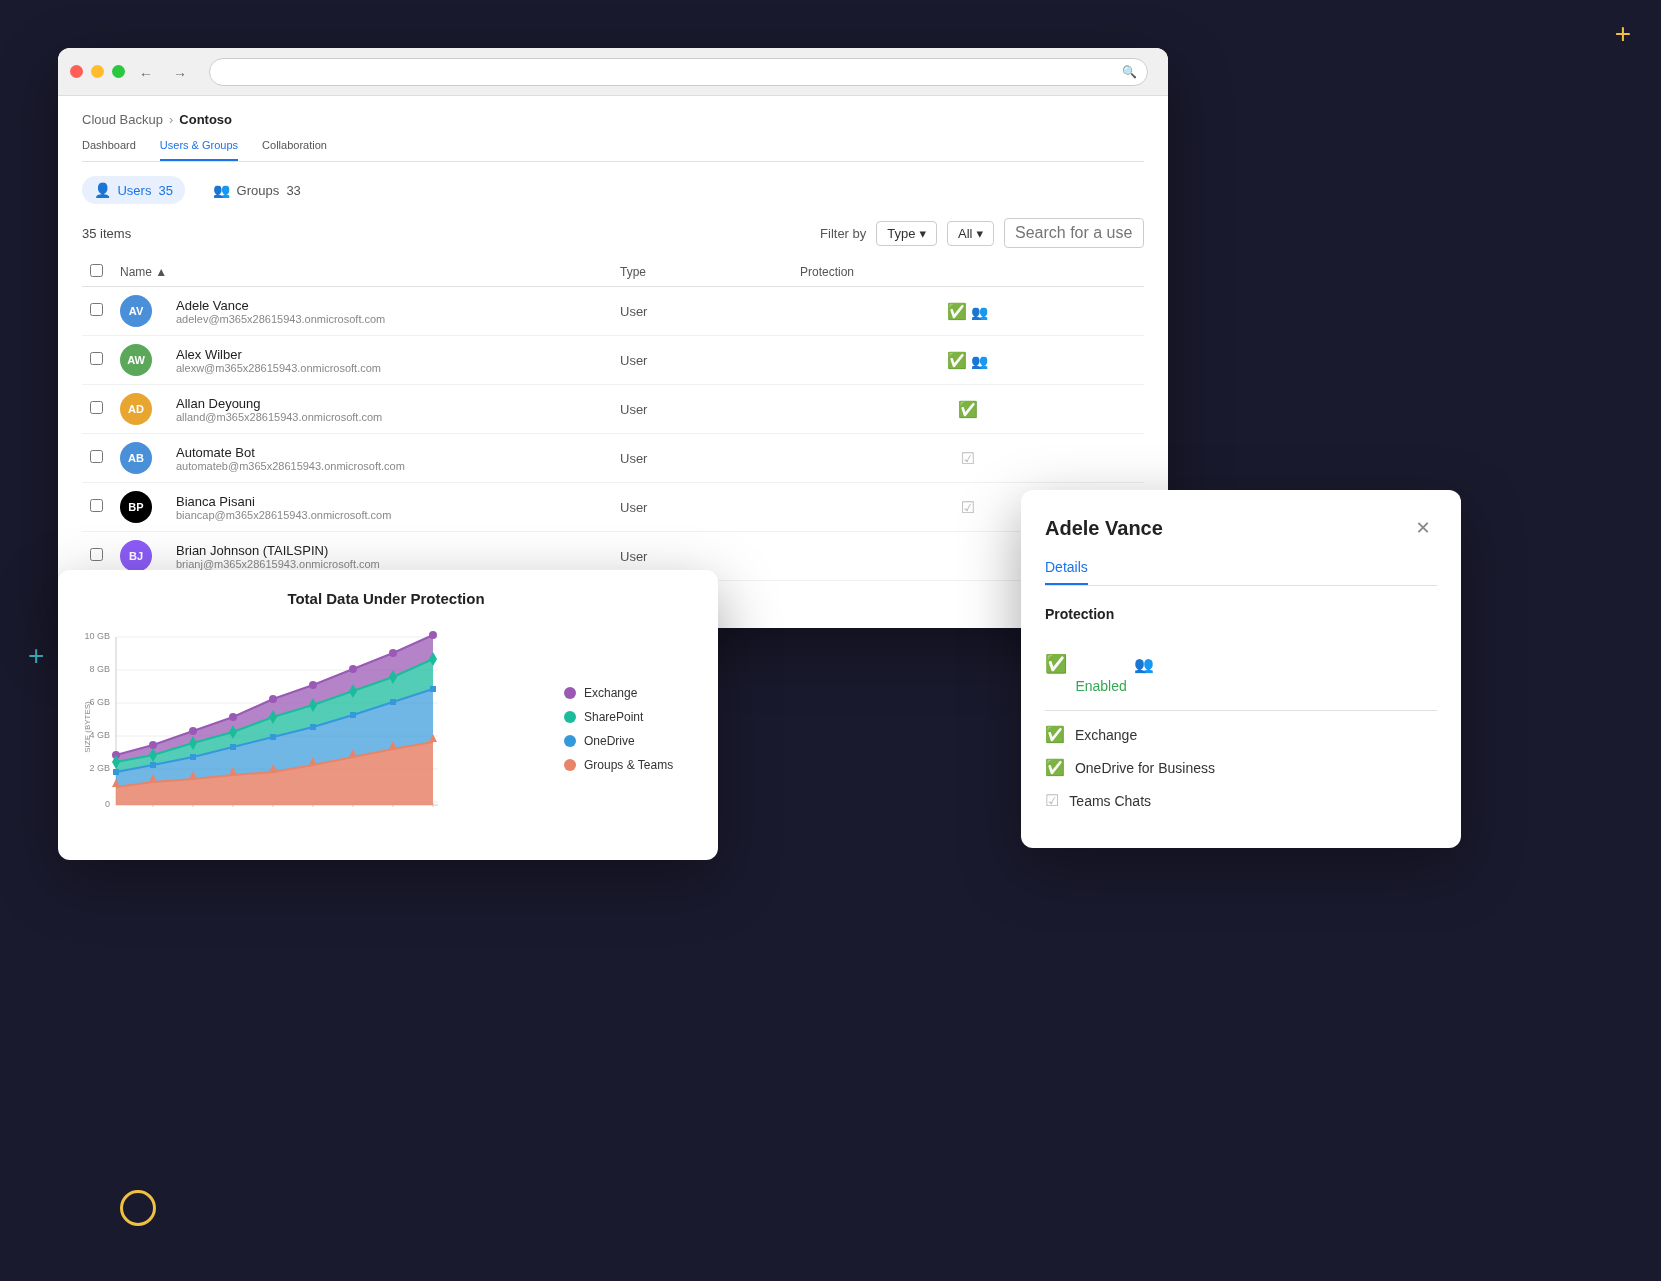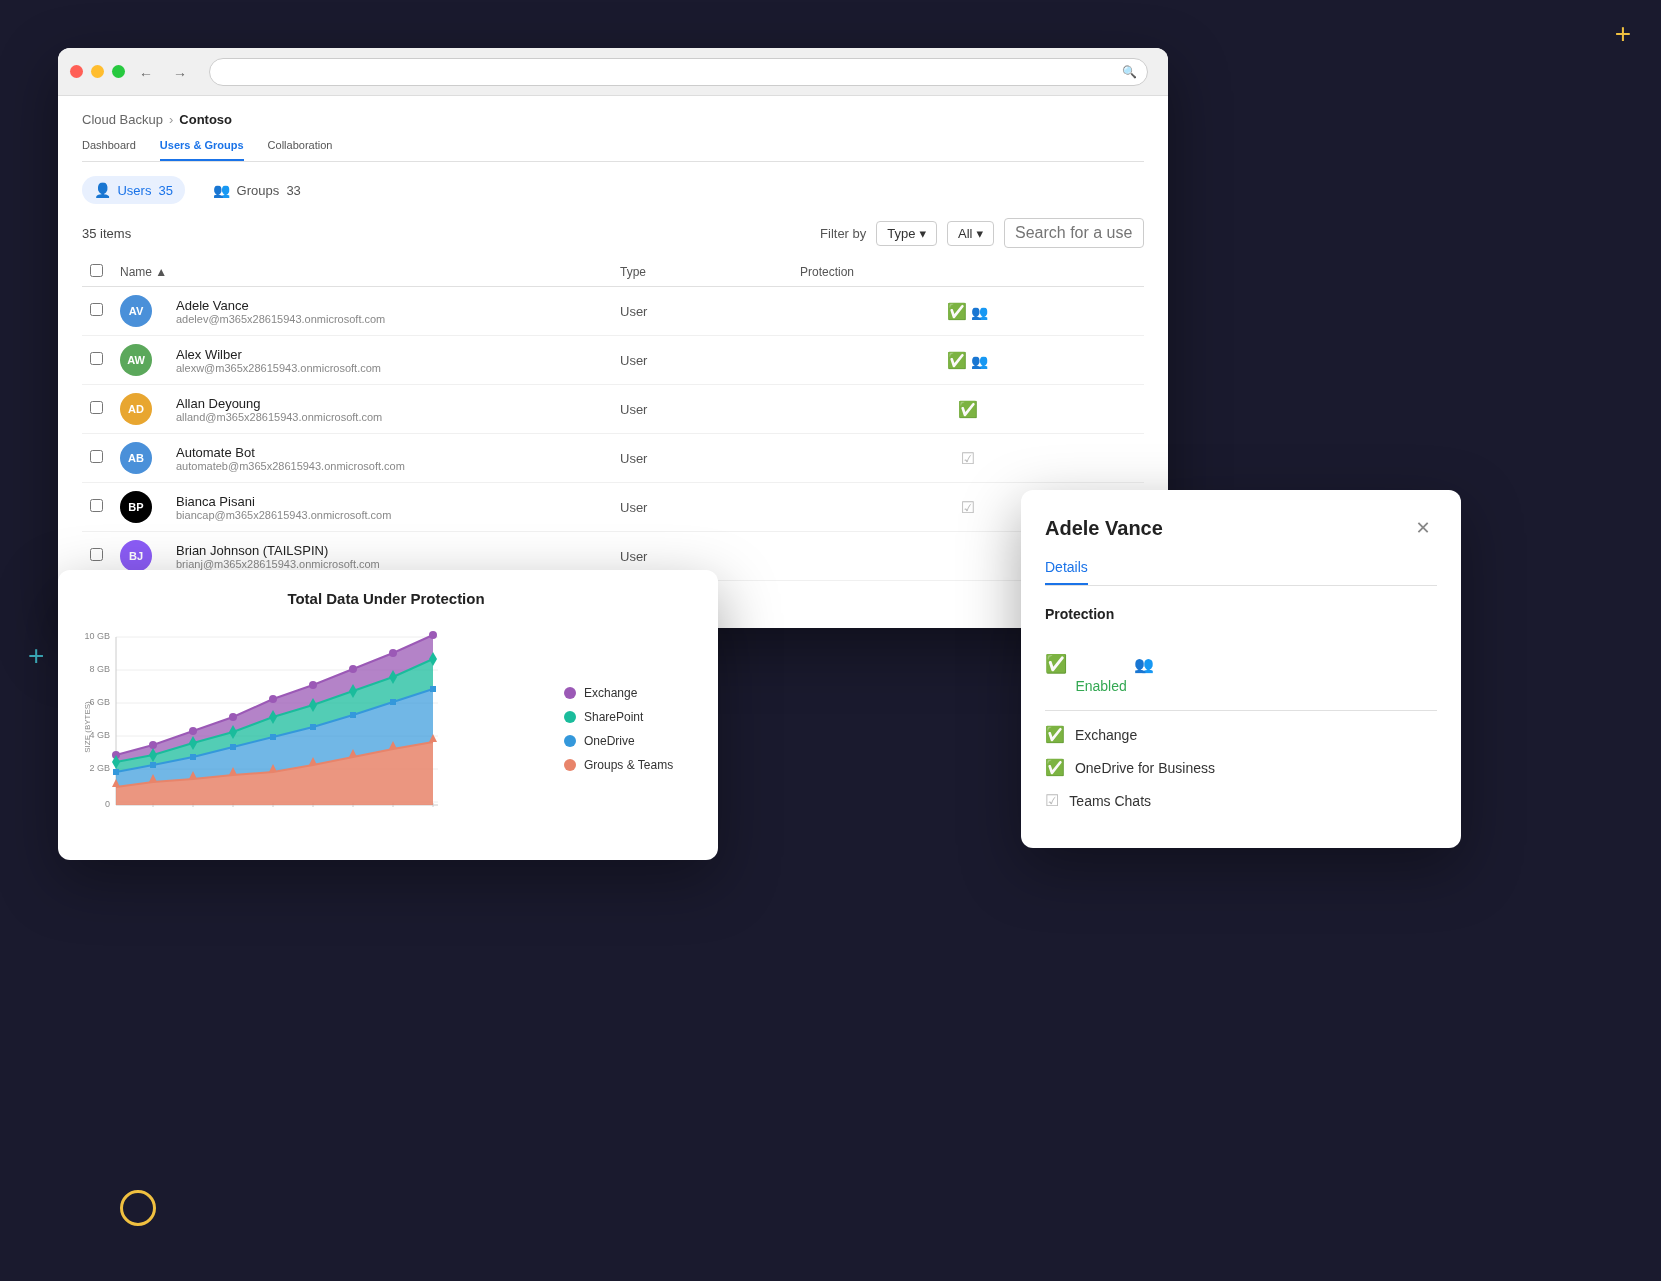--- a/index.html
+++ b/index.html
@@ -130,21 +130,21 @@
     .nav-tab {
       font-size: 11px;
       color: #555;
       padding-bottom: 8px;
       cursor: pointer;
       border-bottom: 2px solid transparent;
     }
     .nav-tab.active {
       color: #1a73e8;
       border-bottom: 2px solid #1a73e8;
-      font-weight: 700;
+      font-weight: 400;
     }
 
     .sub-tabs {
       display: flex;
       gap: 16px;
       margin-bottom: 14px;
     }
     .sub-tab {
       display: flex;
       align-items: center;

